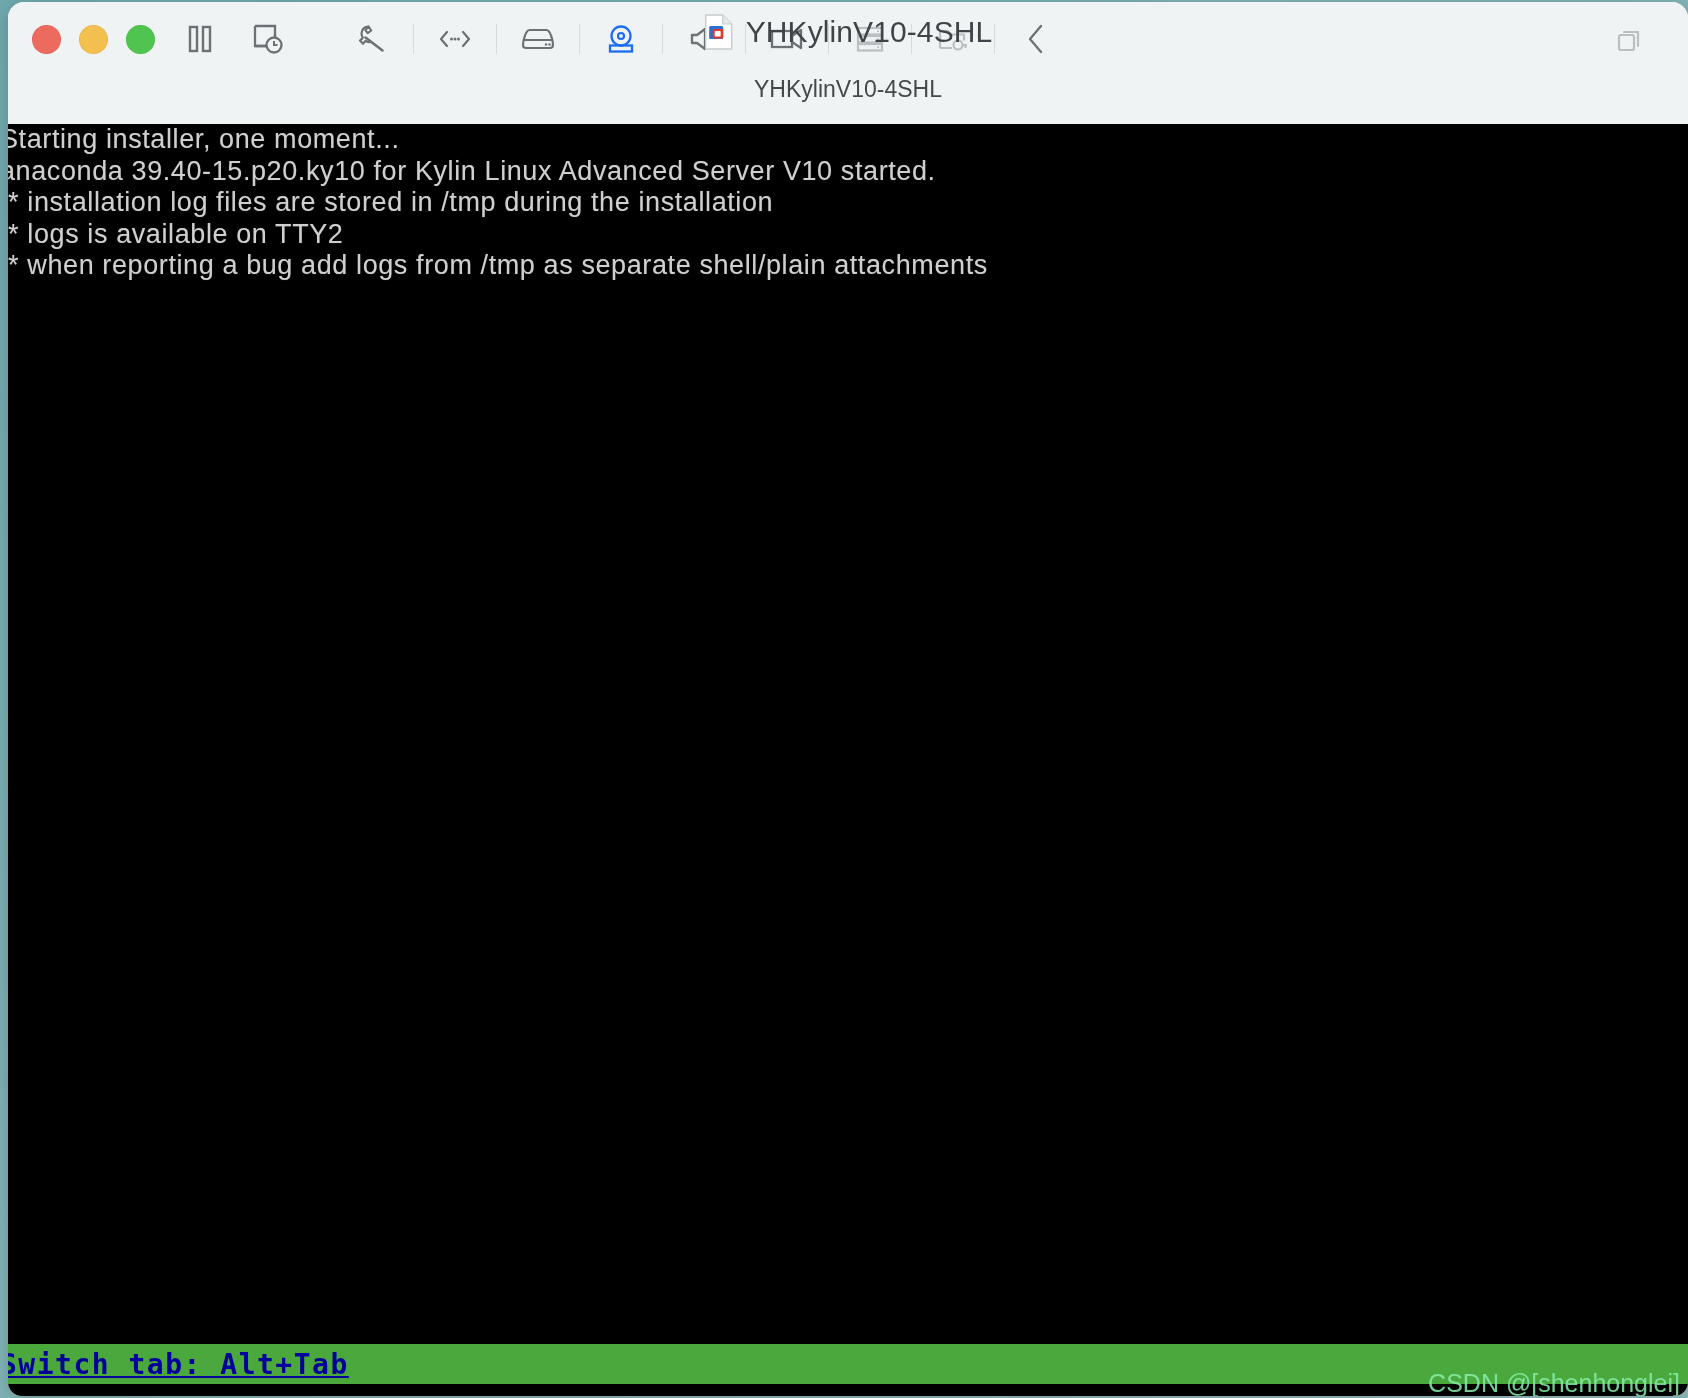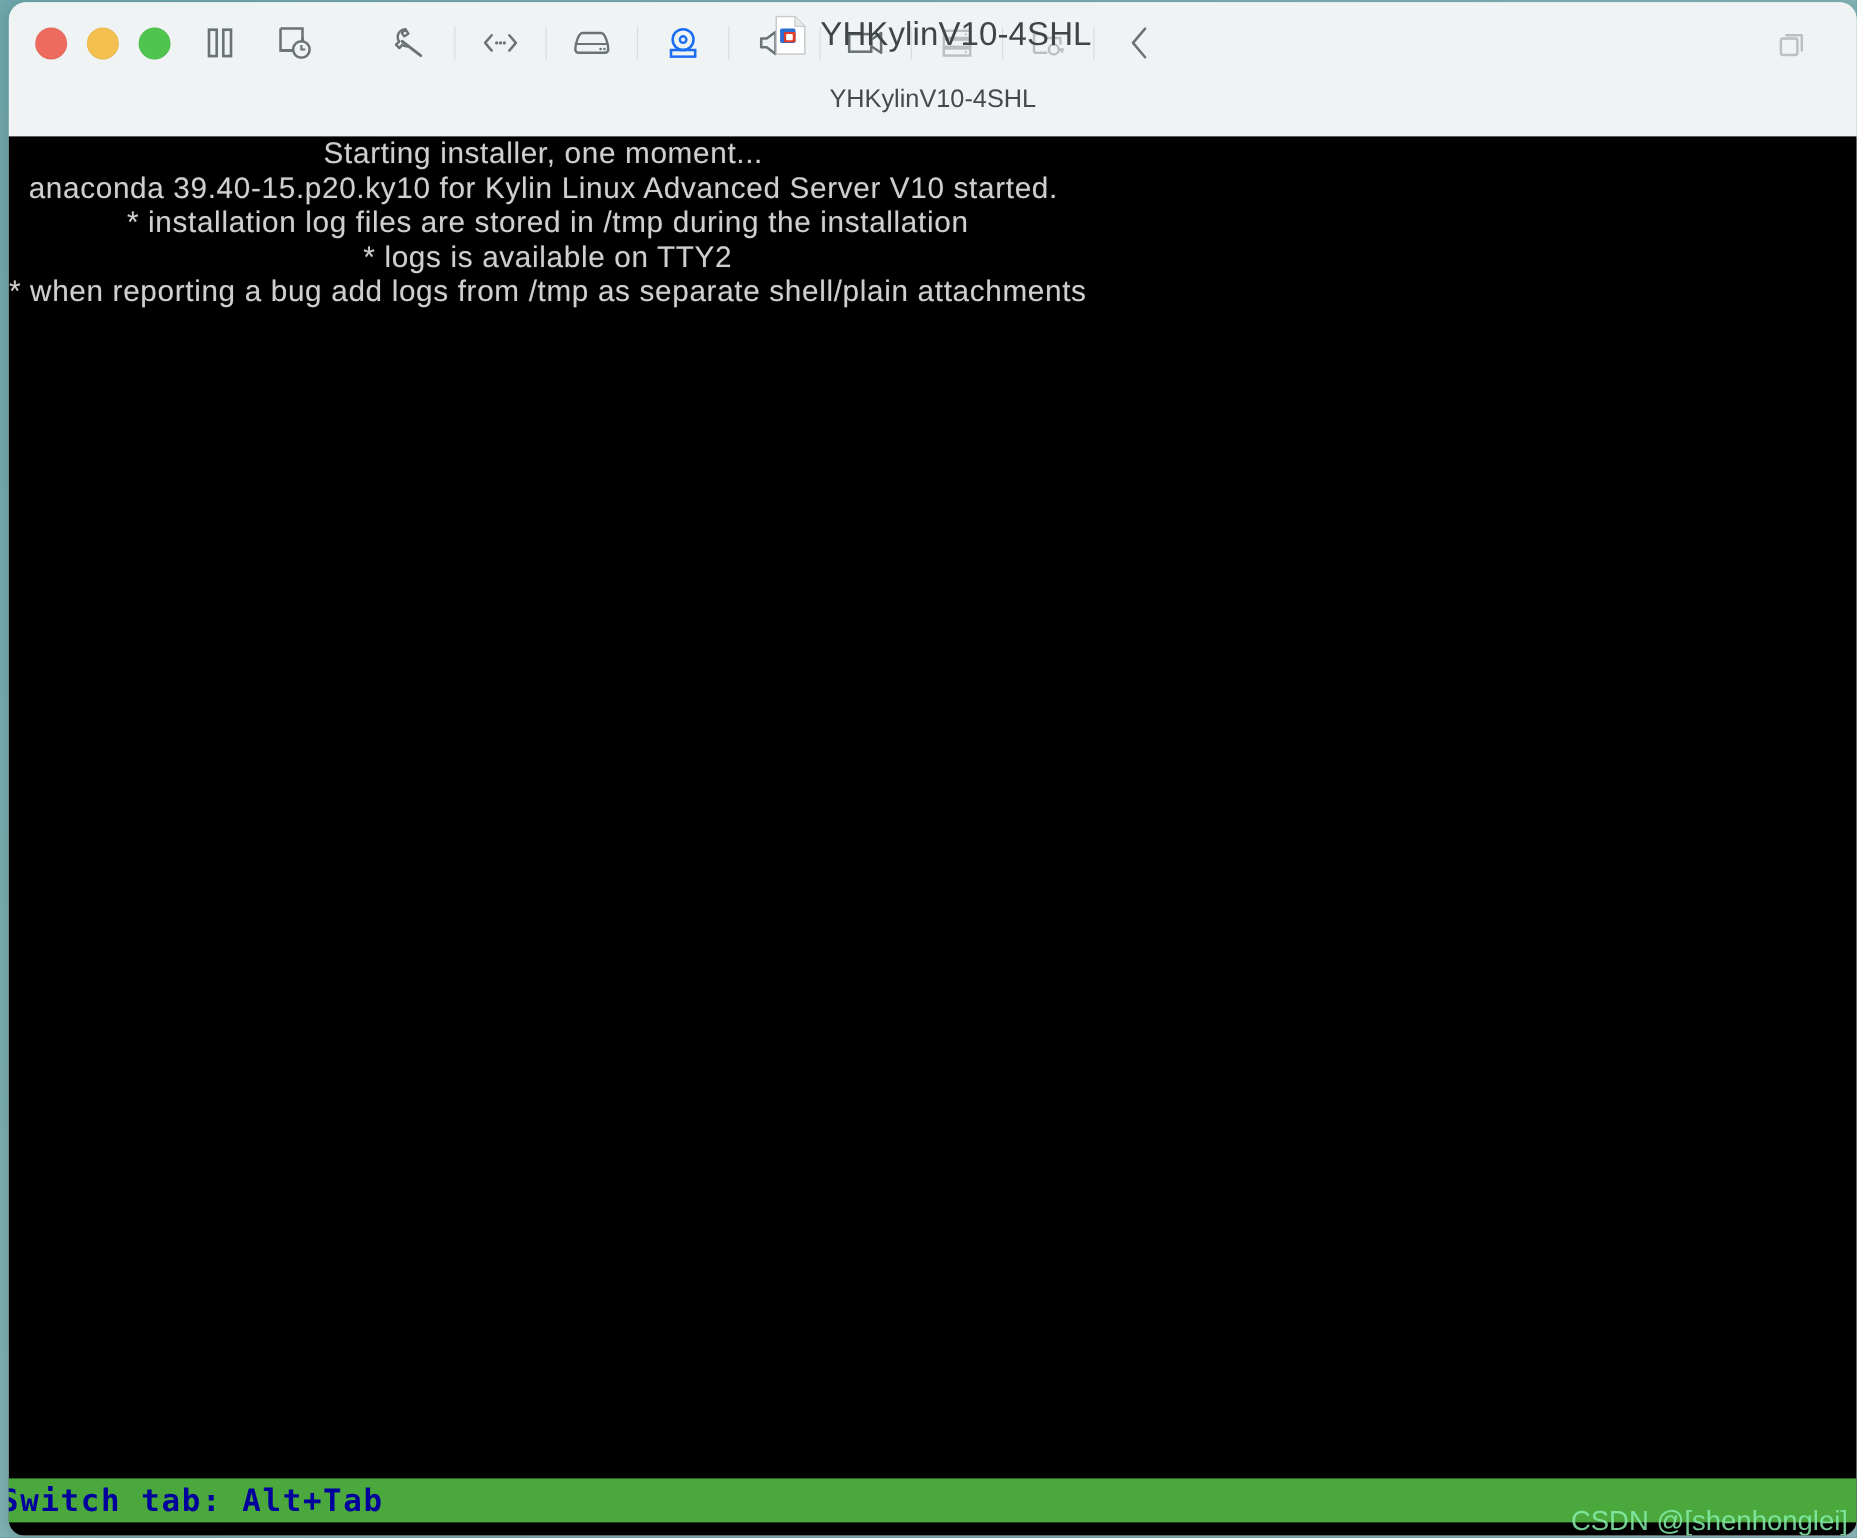--- a/index.html
+++ b/index.html
@@ -9,21 +9,20 @@
     overflow: hidden;
     background: #5a9aa0;
     font-family: "Liberation Sans", sans-serif;
   }
 
   #app {
     position: relative;
     width: 1688px;
     height: 1398px;
     background: linear-gradient(135deg, #6fa9ae 0%, #7fb3b6 40%, #8ebbbd 100%);
-    text-align: center;
   }
 
   
   .vm-window {
     position: absolute;
     left: 8px;
     top: 2px;
     width: 1680px;
     height: 1394px;
     background: #f0f3f4;
@@ -168,20 +167,21 @@
     padding-left: 2px;
   }
   .status-right {
     font-family: "DejaVu Sans Mono", "Liberation Mono", monospace;
     font-size: 28px;
     color: #00009c;
     font-weight: bold;
     white-space: pre;
     letter-spacing: 1.5px;
     padding-right: 4px;
+    text-decoration: underline;
   }
 
   .watermark {
     position: absolute;
     right: 8px;
     bottom: 2px;
     font-family: "Liberation Sans", sans-serif;
     font-size: 25px;
     color: #86efac;
     white-space: nowrap;

